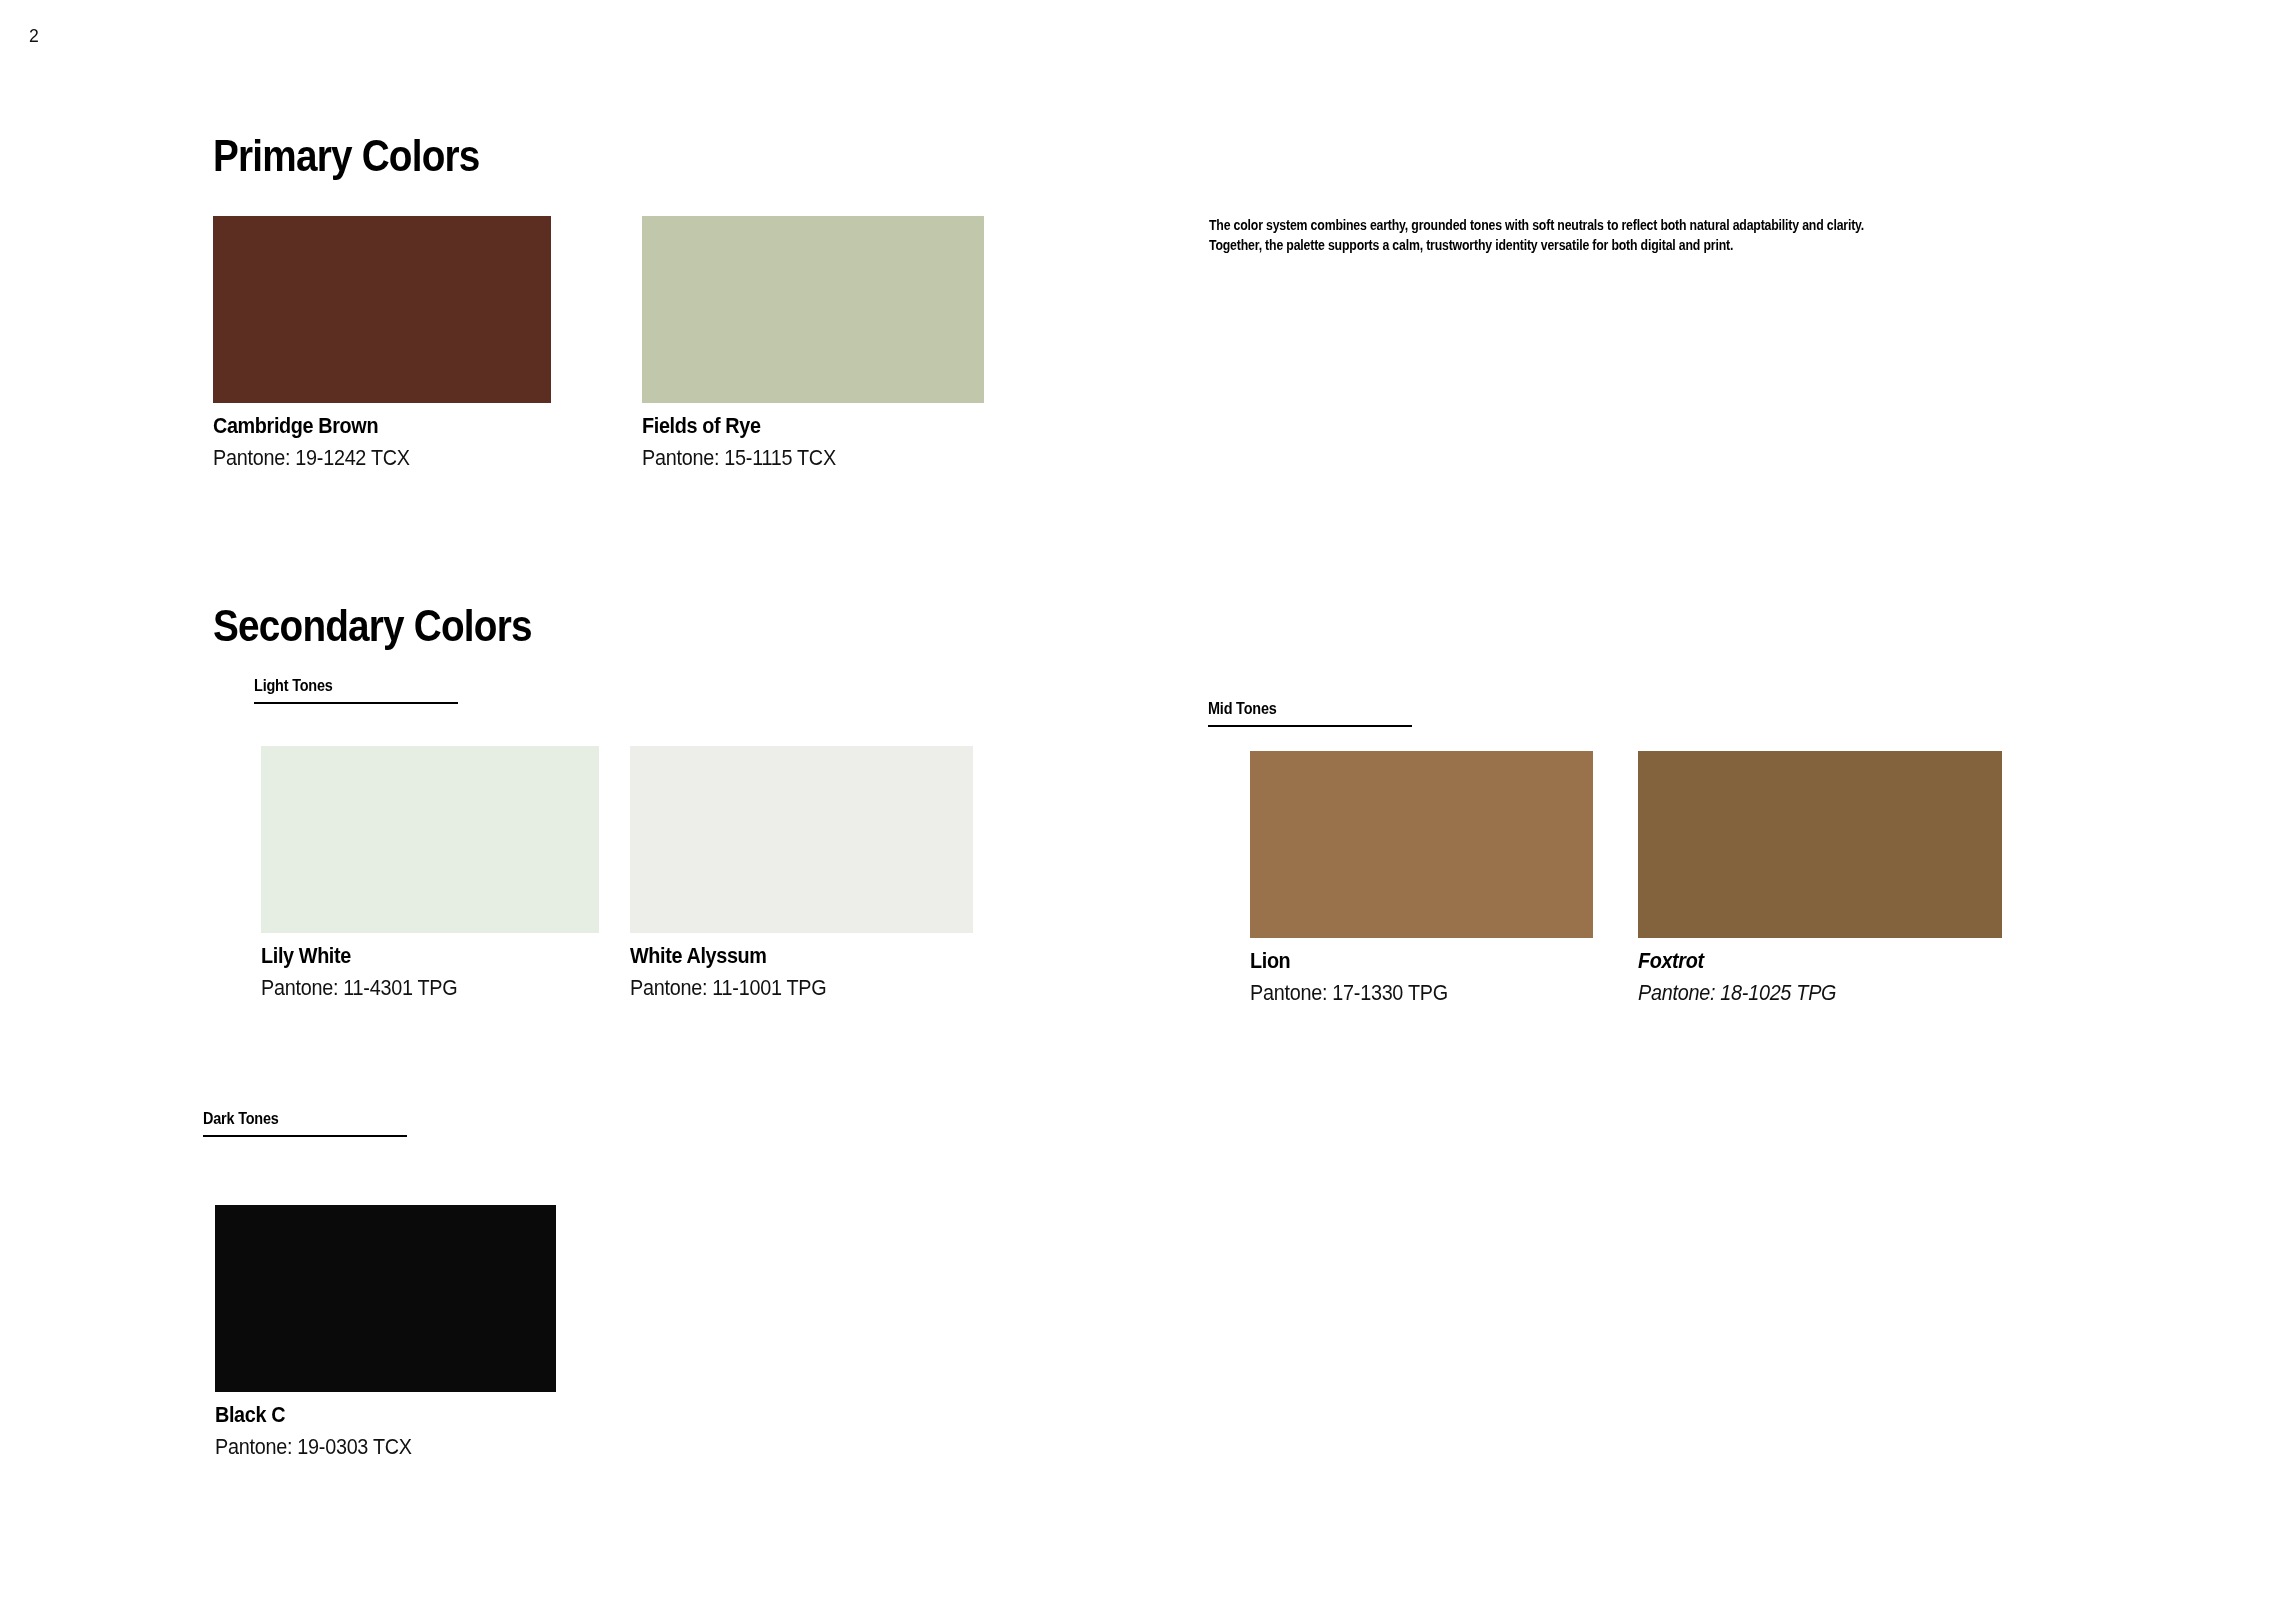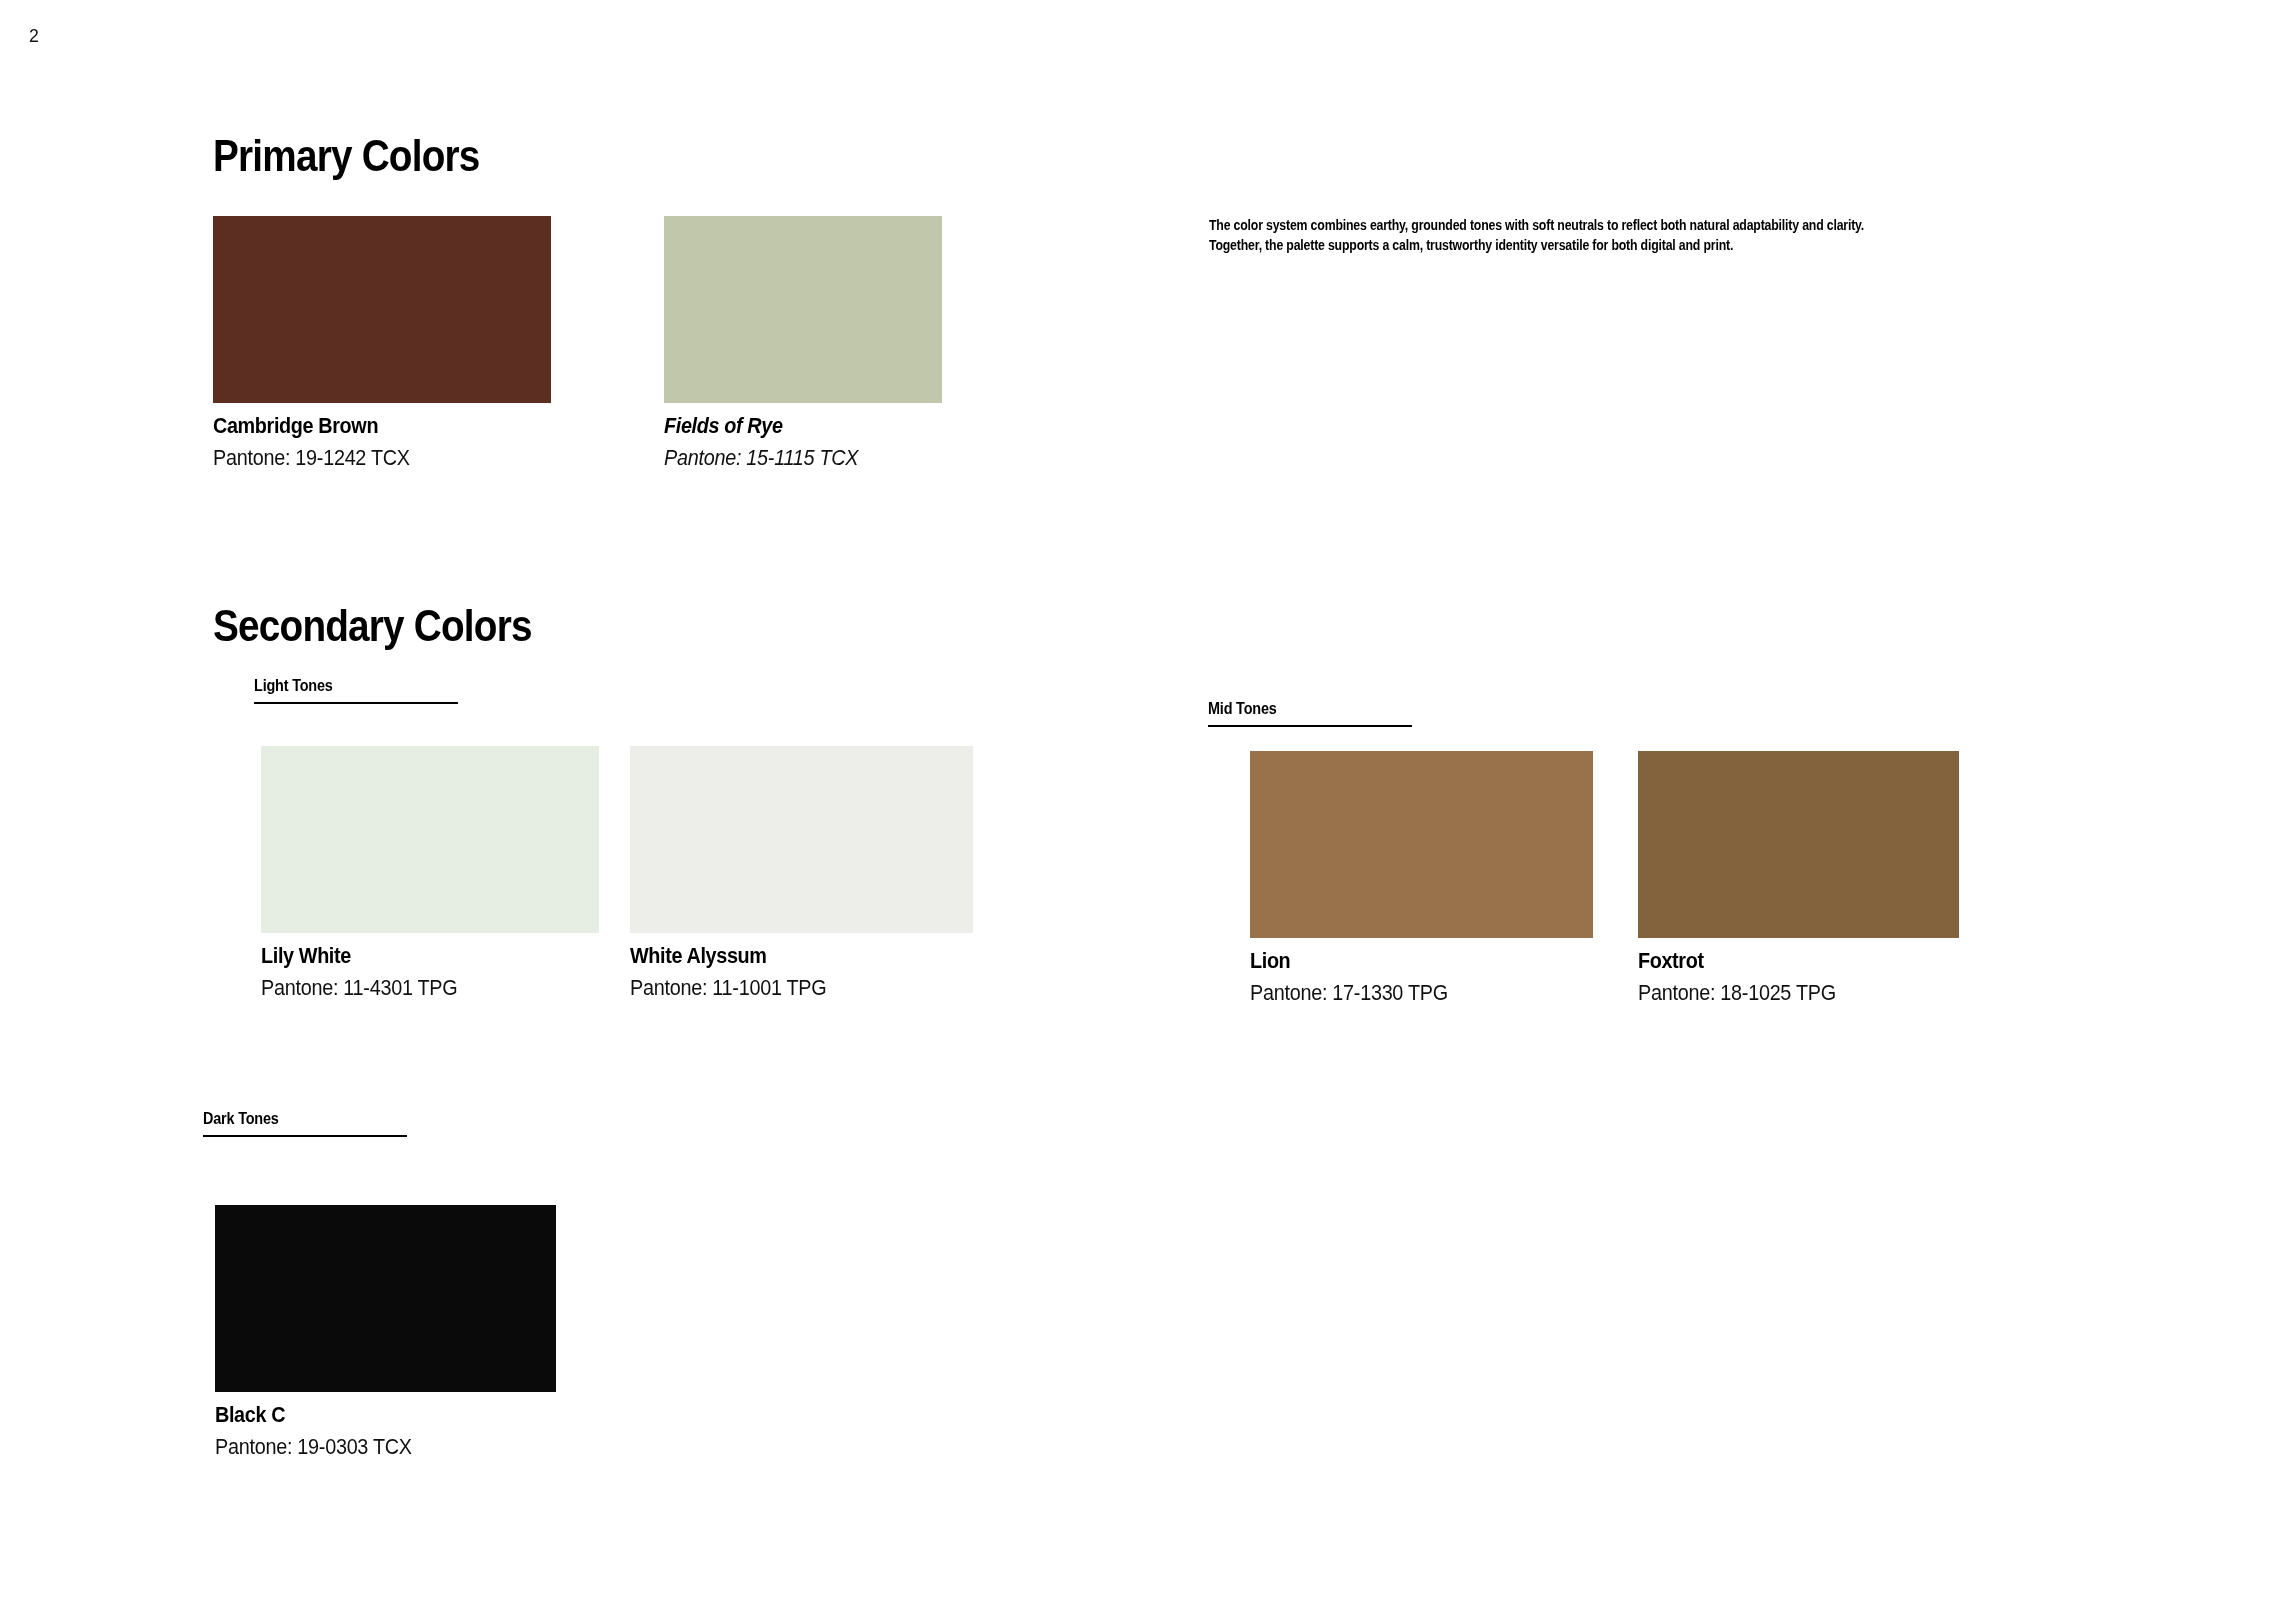--- a/index.html
+++ b/index.html
@@ -116,21 +116,21 @@
 <div class="page-number">2</div>
 
 <div class="section-heading" style="left:213px; top:134px;">Primary Colors</div>
 
 <div class="swatch-card" style="left:213px; top:216px; width:338px;">
   <div class="swatch-chip" style="height:187px; background:#5C2E22;"></div>
   <div class="swatch-name">Cambridge Brown</div>
   <div class="swatch-code">Pantone: 19-1242 TCX</div>
 </div>
 
-<div class="swatch-card" style="left:664px; top:216px; width:278px;font-style:italic;">
+<div class="swatch-card" style="left:642px; top:216px; width:342px;">
   <div class="swatch-chip" style="height:187px; background:#C0C7AB;"></div>
   <div class="swatch-name">Fields of Rye</div>
   <div class="swatch-code">Pantone: 15-1115 TCX</div>
 </div>
 
 <div class="description" style="left:1209px; top:215px;">
   <p>The color system combines earthy, grounded tones with soft neutrals to reflect both natural adaptability and clarity.</p>
   <p>Together, the palette supports a calm, trustworthy identity versatile for both digital and print.</p>
 </div>
 
@@ -157,21 +157,21 @@
   <span class="tone-label">Mid Tones</span>
   <div class="tone-rule"></div>
 </div>
 
 <div class="swatch-card" style="left:1208px; top:751px; width:343px;margin-left:42px;">
   <div class="swatch-chip" style="height:187px; background:#99714A;"></div>
   <div class="swatch-name">Lion</div>
   <div class="swatch-code">Pantone: 17-1330 TPG</div>
 </div>
 
-<div class="swatch-card" style="left:1638px; top:751px; width:321px;">
+<div class="swatch-card" style="left:1638px; top:751px; width:364px;font-style:italic;">
   <div class="swatch-chip" style="height:187px; background:#82633E;"></div>
   <div class="swatch-name">Foxtrot</div>
   <div class="swatch-code">Pantone: 18-1025 TPG</div>
 </div>
 
 <div class="tone-label-wrap" style="left:203px; top:1111px; width:204px;">
   <span class="tone-label">Dark Tones</span>
   <div class="tone-rule"></div>
 </div>
 

